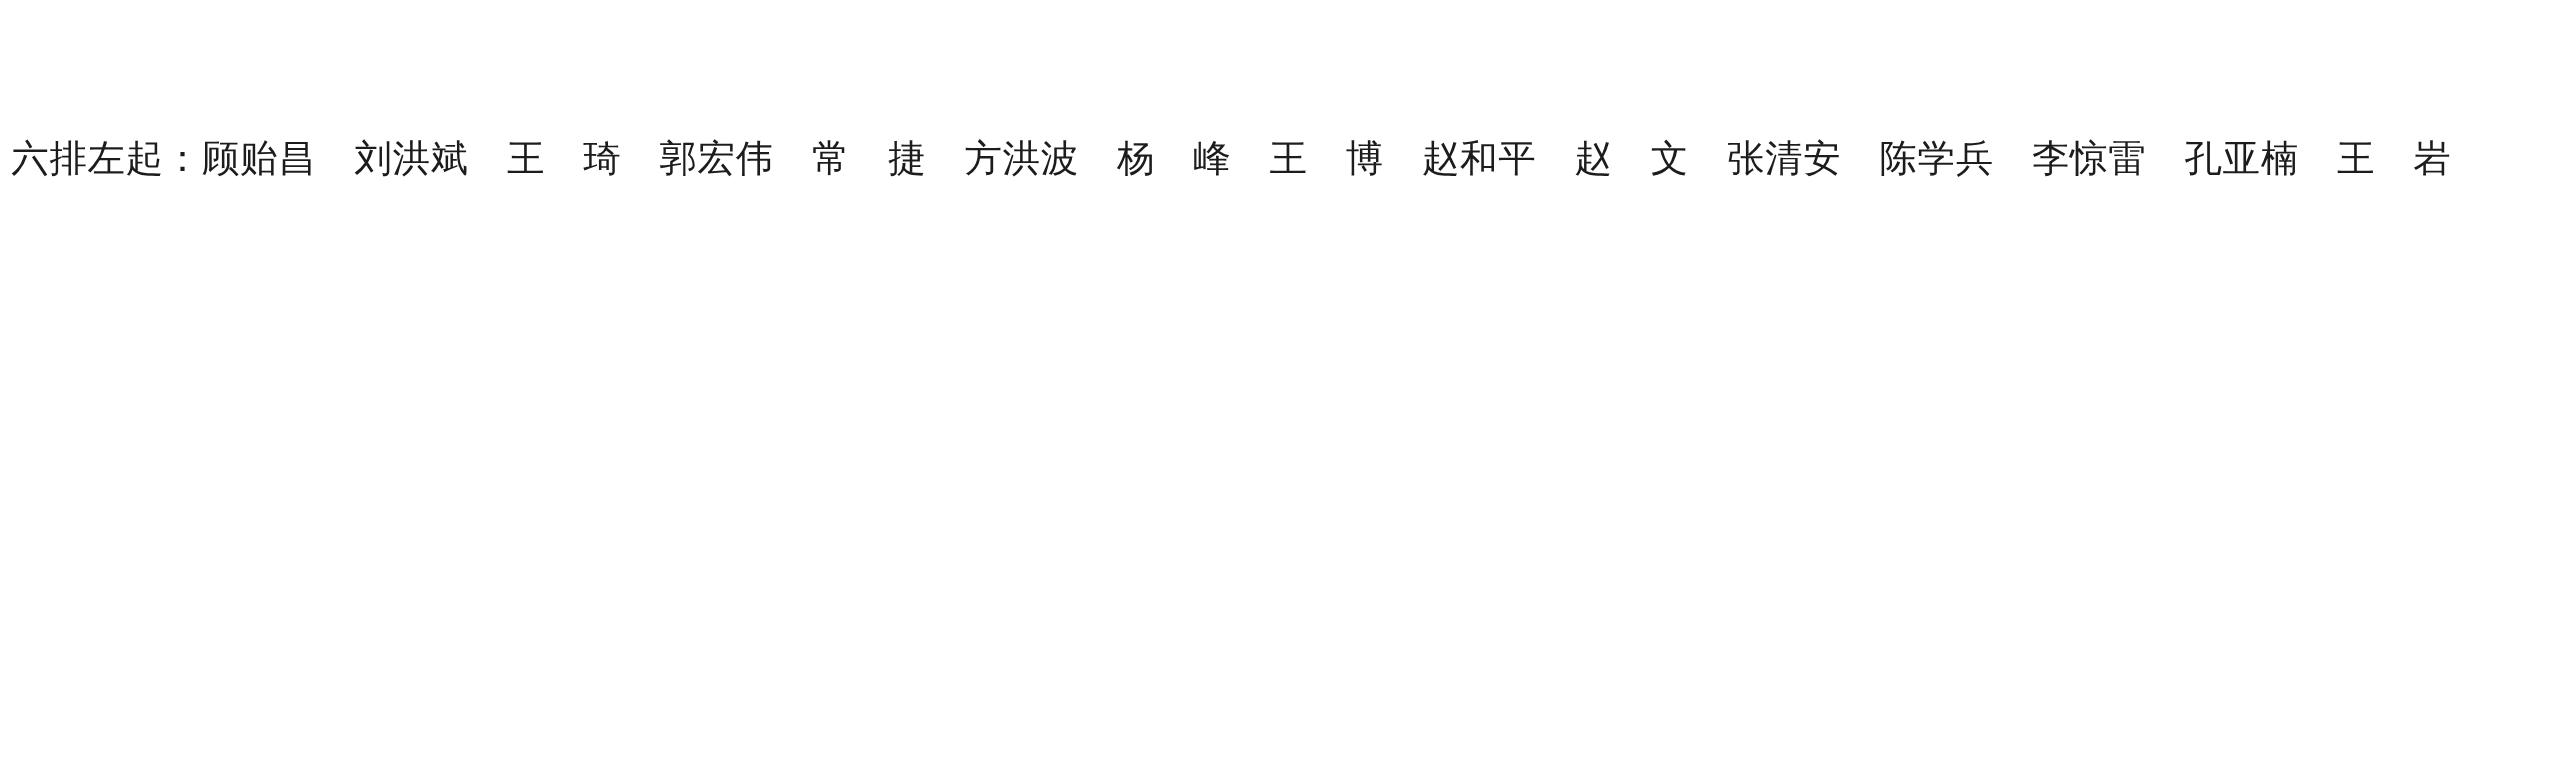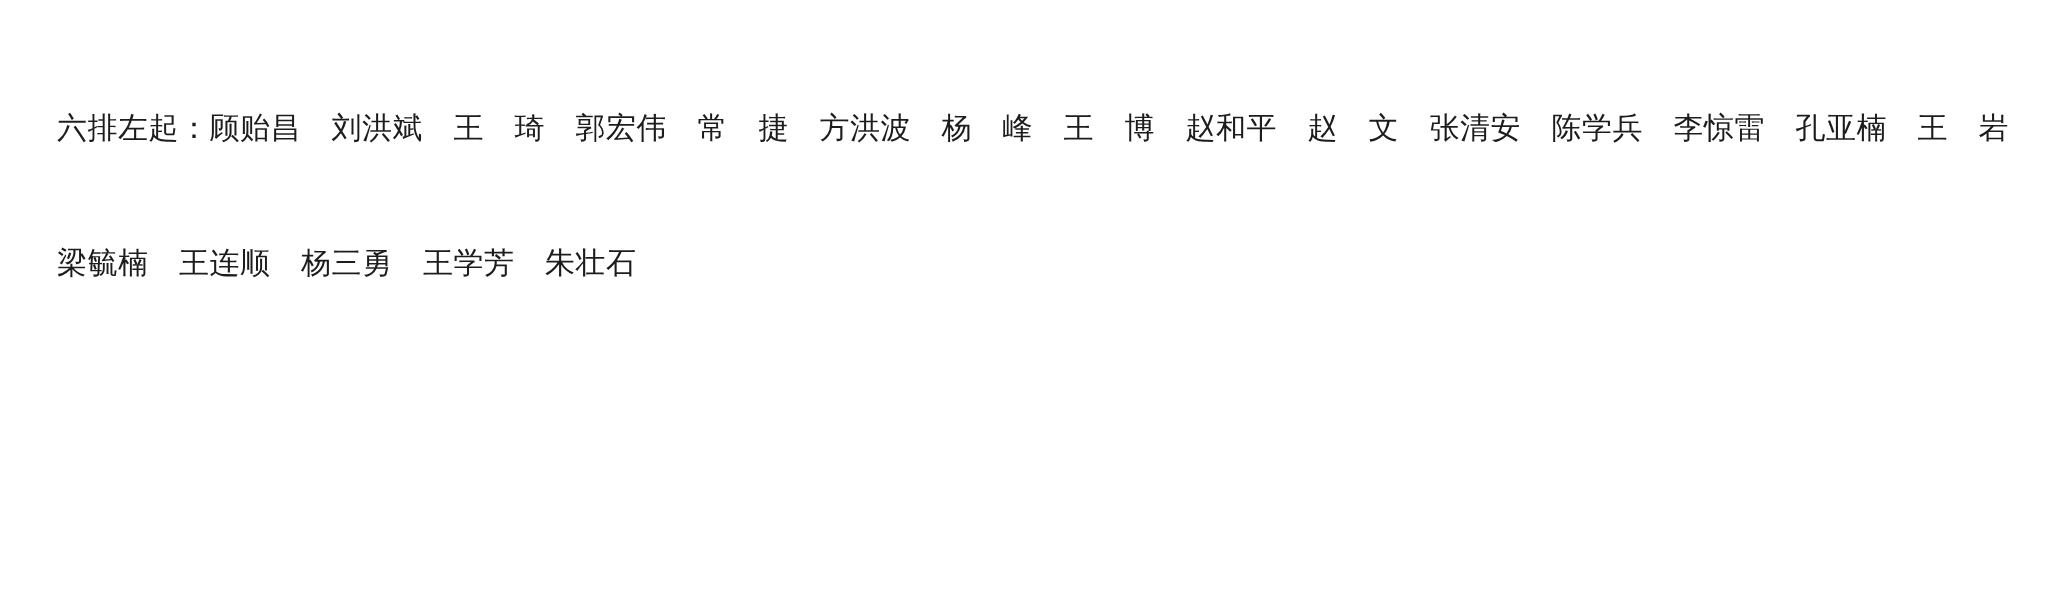--- a/index.html
+++ b/index.html
@@ -19,29 +19,27 @@
     padding: 15px 0 0 9px;
     font-family: "Liberation Serif", "DejaVu Serif", serif;
     font-size: 30px;
     line-height: 45px;
     letter-spacing: 0.5px;
     color: #1c1c1c;
     white-space: pre;
   }
   .caption-line {
     height: 45px;
-    margin-left: 48px;
   }
 </style>
 </head>
 <body>
 
 <div class="caption-block">
   <div class="caption-line">六排左起：顾贻昌　刘洪斌　王　琦　郭宏伟　常　捷　方洪波　杨　峰　王　博　赵和平　赵　文　张清安　陈学兵　李惊雷　孔亚楠　王　岩</div>
-  <div class="caption-line">梁毓楠　王连顺　杨三勇　王学芳　朱壮石</div>
   
   
   
   
   
   
   
   
   
 </div>

